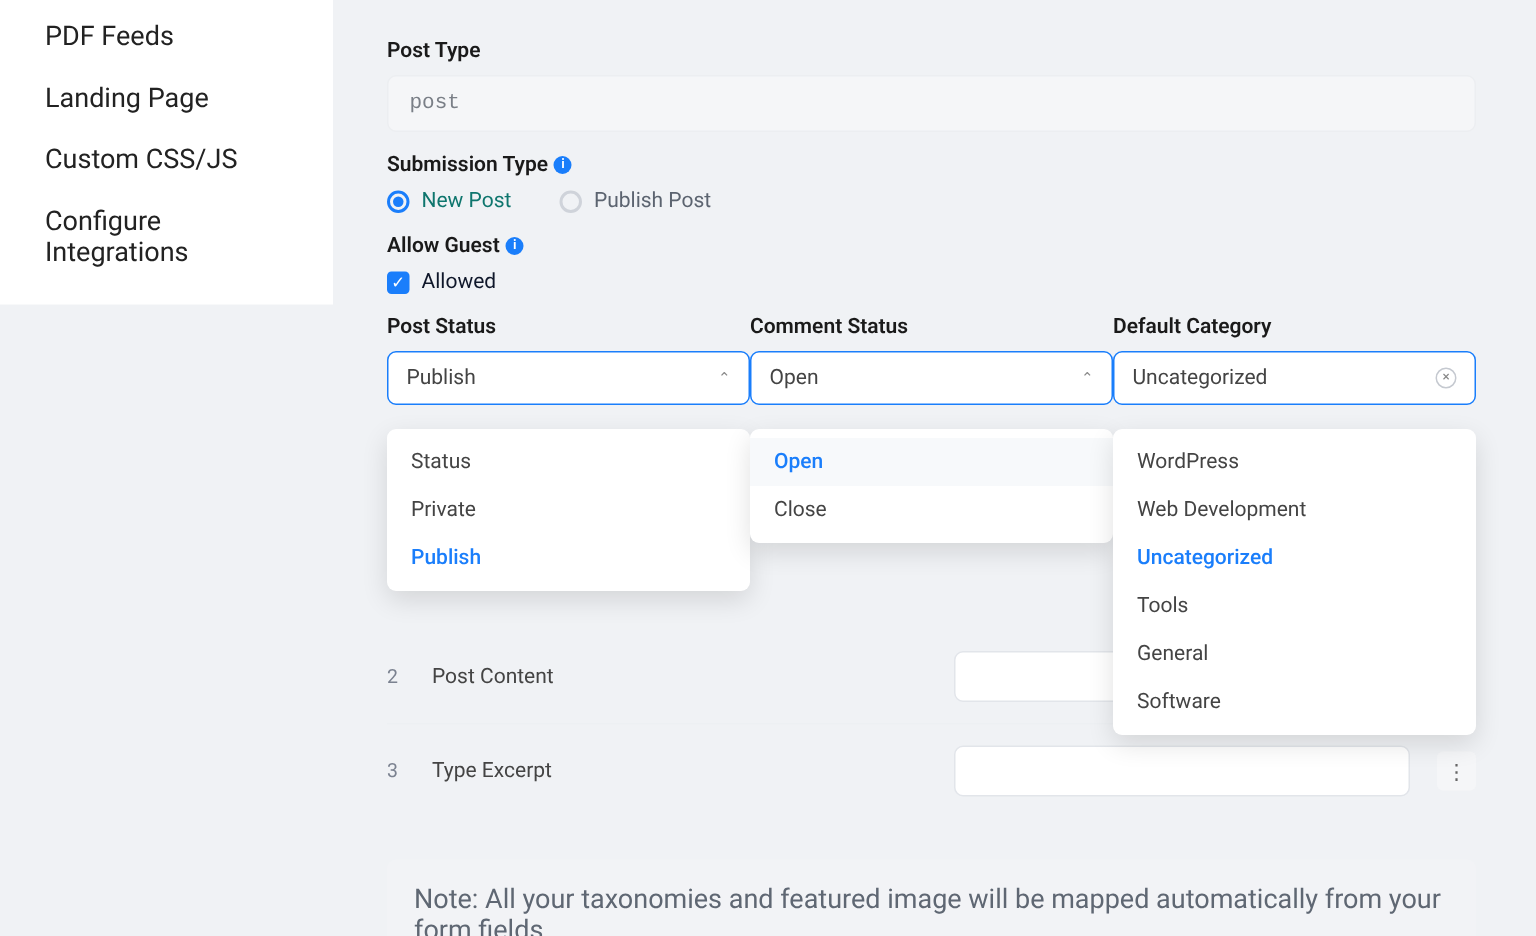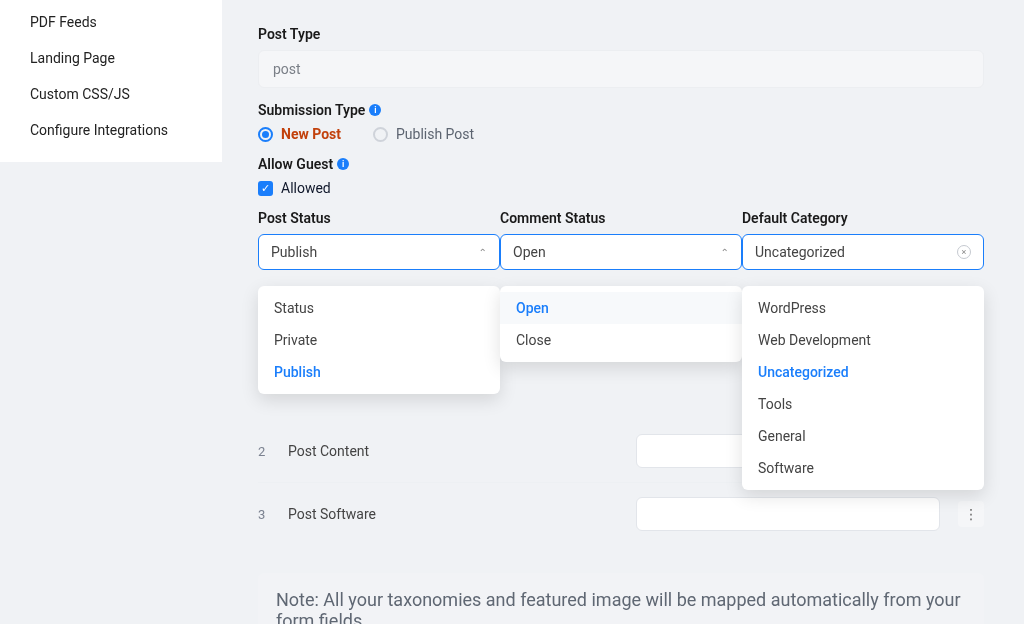--- a/index.html
+++ b/index.html
@@ -17,21 +17,21 @@
     position: absolute;
     left: 0; top: -10px;
     width: 222px;
     background: #fff;
     padding: 14px 0;
   }
   .sidebar-item {
     padding: 10px 30px;
     cursor: pointer;
     color: #222;
-    font-size: 14px;
+    font-size: 18px;
   }
   .main {
     position: absolute;
     left: 258px;
     top: 0;
     right: 40px;
     bottom: 0;
   }
   .label {
     font-weight: 600;
@@ -54,20 +54,21 @@
   }
   .section { margin-top: 14px; }
   .readonly-input {
     width: 100%;
     background: #f5f6f8;
     border: 1px solid #eceef1;
     border-radius: 6px;
     padding: 10px 14px;
     color: #7a7f87;
     font-size: 14px;
+    font-family: Liberation Mono, monospace;
   }
   .radio-row, .check-row {
     display: flex;
     gap: 32px;
     align-items: center;
     margin-top: 6px;
   }
   .radio-opt {
     display: flex;
     align-items: center;
@@ -85,21 +86,21 @@
   .radio-circle.selected {
     border-color: #1a7efb;
   }
   .radio-circle.selected::after {
     content: "";
     width: 7px; height: 7px;
     border-radius: 50%;
     background: #1a7efb;
   }
   .radio-label { color: #5c6470; }
-  .radio-label.selected { color: #c2410c; font-weight: 700; }
+  .radio-label.selected { color: #0f766e; font-weight: 400; }
   .checkbox-sq {
     width: 15px; height: 15px;
     border-radius: 3px;
     background: #1a7efb;
     display: inline-flex;
     align-items: center;
     justify-content: center;
     color: #fff;
     font-size: 11px;
   }
@@ -284,21 +285,21 @@
   </div>
 
   <div class="rows-wrapper">
     <div class="field-row">
       <span class="row-num">2</span>
       <span class="row-name">Post Content</span>
       <div class="row-input"></div>
     </div>
     <div class="field-row">
       <span class="row-num">3</span>
-      <span class="row-name">Post Software</span>
+      <span class="row-name">Type Excerpt</span>
       <div class="row-input"></div>
       <span class="row-menu">⋮</span>
     </div>
   </div>
 
   <div class="note-box">Note: All your taxonomies and featured image will be mapped automatically from your form fields</div>
 
 </div>
 
 </body></html>

